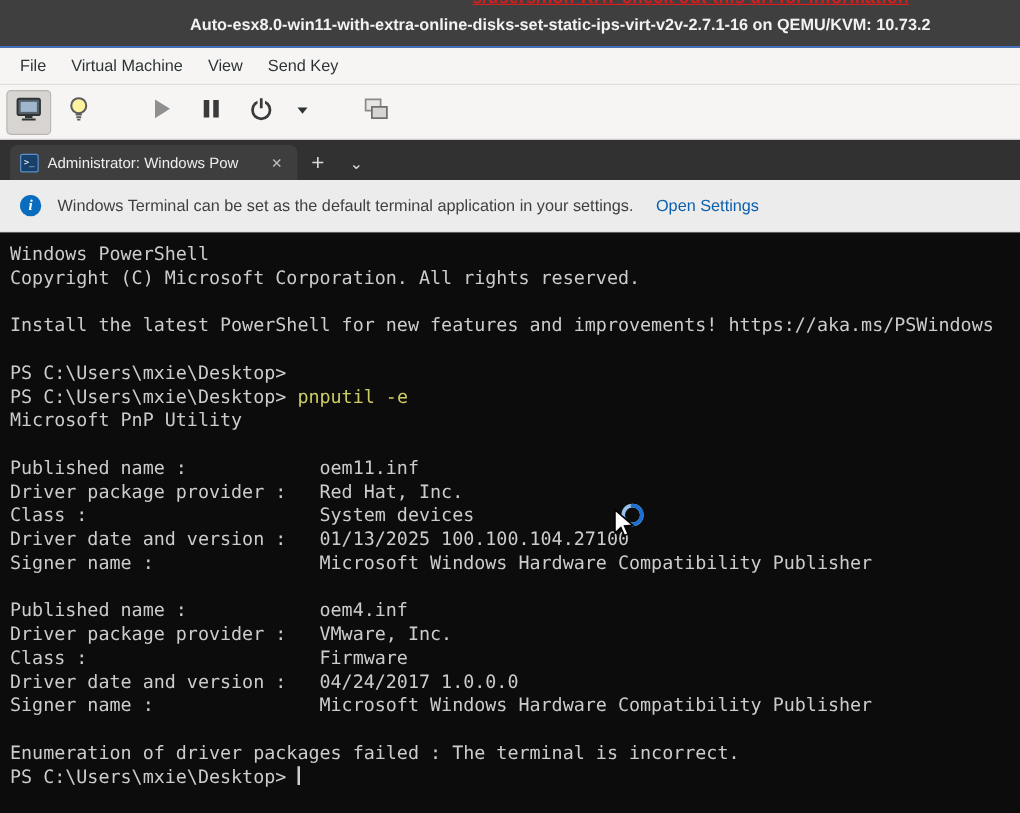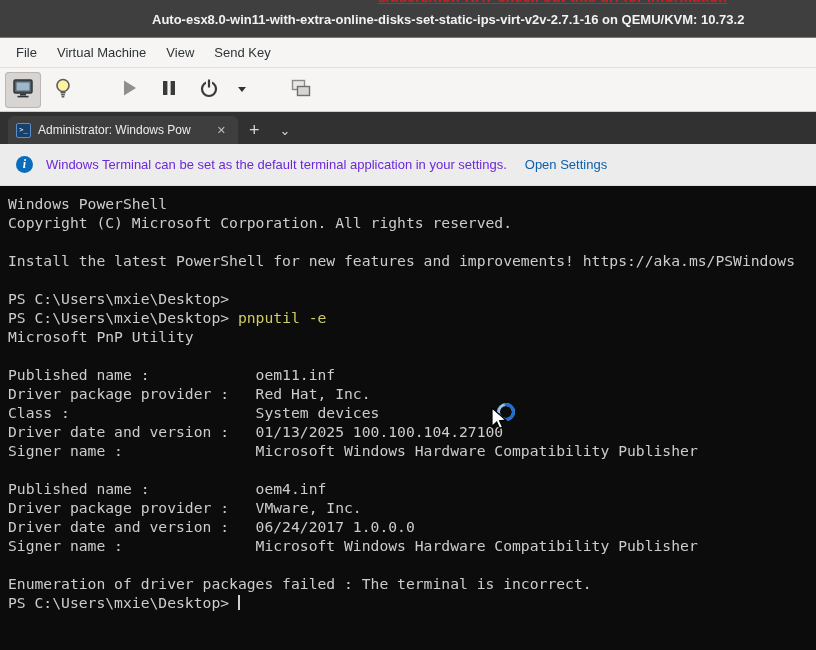--- a/index.html
+++ b/index.html
@@ -35,21 +35,21 @@
   .tab-close { color:#bdbdbd; font-size:11px; margin-left:6px; padding:1px 4px; }
   .newtab { color:#d6d6d6; font-size:18px; padding:0 11px; height:28px; display:flex; align-items:center; }
   .tabmenu { color:#d6d6d6; font-size:13px; padding:0 9px; height:28px; display:flex; align-items:center; }
 
   
   .banner { height:42px; background:#ececec; display:flex; align-items:center; padding:0 16px;
             border-bottom:1px solid #dcdcdc; }
   .info-icon { width:17px; height:17px; border-radius:50%; background:#0a6cbd; color:#fff; font-size:12px;
                font-style:italic; font-weight:bold; font-family:"Liberation Serif",serif; display:flex;
                align-items:center; justify-content:center; margin-right:13px; flex:none; }
-  .banner-text { font-size:13px; color:#6d28d9; }
+  .banner-text { font-size:13px; color:#404040; }
   .banner-link { font-size:13px; color:#0b5fad; margin-left:18px; cursor:pointer; }
 
   
   .terminal { height:464px; background:#0c0c0c; padding:8px 0 0 8px; overflow:hidden;
               font-family:"DejaVu Sans Mono",monospace; font-size:14.7px; color:#cccccc; }
   .tline { white-space:pre; line-height:19px; min-height:19px; }
   .cursor { display:inline-block; width:2px; height:15px; background:#cfcfcf; vertical-align:-2px; }
 
   
   .pointer-overlay { position:absolute; left:482px; top:398px; width:48px; height:46px; pointer-events:none; z-index:9; }
@@ -163,21 +163,22 @@
         <div class="tline"><span>Microsoft PnP Utility</span></div>
         <div class="tline"><span></span></div>
         <div class="tline"><span>Published name :            oem11.inf</span></div>
         <div class="tline"><span>Driver package provider :   Red Hat, Inc.</span></div>
         <div class="tline"><span>Class :                     System devices</span></div>
         <div class="tline"><span>Driver date and version :   01/13/2025 100.100.104.27100</span></div>
         <div class="tline"><span>Signer name :               Microsoft Windows Hardware Compatibility Publisher</span></div>
         <div class="tline"><span></span></div>
         <div class="tline"><span>Published name :            oem4.inf</span></div>
         <div class="tline"><span>Driver package provider :   VMware, Inc.</span></div>
-        <div class="tline"><span>Driver date and version :   06/24/2017 1.0.0.0</span></div>
+        <div class="tline"><span>Class :                     Firmware</span></div>
+        <div class="tline"><span>Driver date and version :   04/24/2017 1.0.0.0</span></div>
         <div class="tline"><span>Signer name :               Microsoft Windows Hardware Compatibility Publisher</span></div>
         <div class="tline"><span></span></div>
         <div class="tline"><span>Enumeration of driver packages failed : The terminal is incorrect.</span></div>
         <div class="tline"><span>PS C:\Users\mxie\Desktop&gt; </span><span class="cursor"></span></div>
       </div>
   </div>
 
   <div class="pointer-overlay">
     <svg width="48" height="46" viewBox="0 0 48 46">
       <circle cx="24" cy="14" r="7.5" fill="none" stroke="#9ac1e8" stroke-width="3"></circle>

